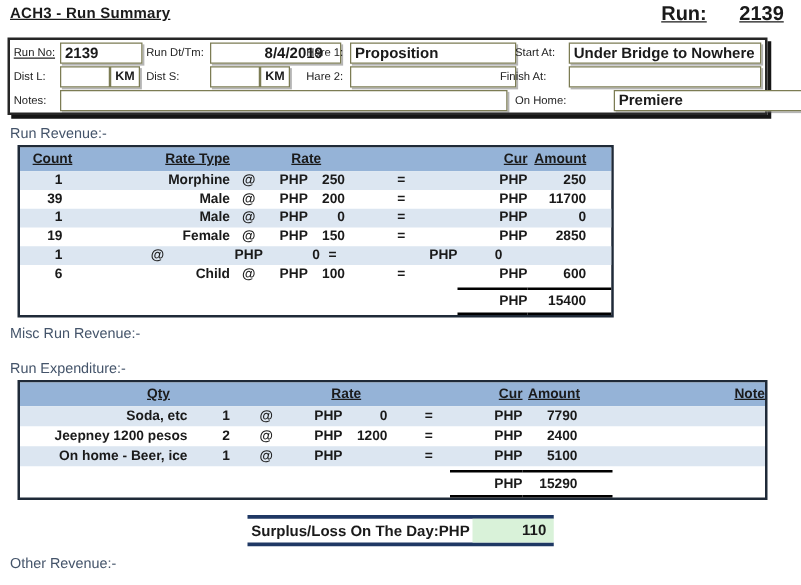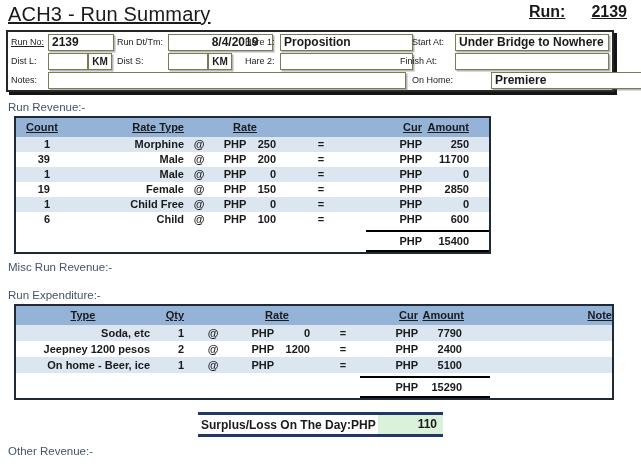--- a/index.html
+++ b/index.html
@@ -2,21 +2,21 @@
 <html style="--header-blue: #95B3D7; --band-blue: #DCE6F1; --navy: #1F3864; --label-navy: #44546A; --surplus-green: #D9F2D9; --olive: #7C7C54; --border-dark: #1F2A38;"><head>
 <meta charset="utf-8">
 <style>
   html,body{margin:0;padding:0;}
   body{
     width:641px;height:468px;position:relative;background:#fff;
     font-family:"Liberation Sans",sans-serif;color:#1a1a1a;overflow:hidden;
   }
   
   .titlebar{position:absolute;left:8px;top:3px;right:14px;display:flex;justify-content:space-between;align-items:flex-start;}
-  .page-title{font-size:20px;font-weight:normal;text-decoration:underline;letter-spacing:.2px;}
+  .page-title{font-size:12px;font-weight:bold;text-decoration:underline;letter-spacing:.2px;}
   .run-wrap{display:flex;gap:26px;font-size:16px;font-weight:bold;}
   .run-wrap span{text-decoration:underline;}
   
   .formbox{position:absolute;left:6px;top:30px;width:604px;height:58px;background:#fff;
     border:2px solid #262626;box-shadow:3px 3px 0 #151515;}
   .flabel{position:absolute;font-size:9px;color:#222;white-space:nowrap;}
   .finput{position:absolute;height:15px;background:#fff;border:1px solid var(--olive,#7C7C54);
     box-shadow:1.5px 1.5px 0 rgba(90,90,90,.45);
     font-size:12px;font-weight:bold;line-height:15px;padding:0 3px;white-space:nowrap;overflow:hidden;}
   .finput.center{text-align:center;}
@@ -146,21 +146,20 @@
     <div class="lt">Female</div>
     <div class="ct">@</div>
     <div class="ct">PHP</div>
     <div class="c-rate">150</div>
     <div class="ct">=</div>
     <div class="lt">PHP</div>
     <div class="c-amt">2850</div>
   </div>
   <div class="grow rcols drow band">
     <div class="c-count">1</div>
-    <div class="lt">Child Free</div>
     <div class="ct">@</div>
     <div class="ct">PHP</div>
     <div class="c-rate">0</div>
     <div class="ct">=</div>
     <div class="lt">PHP</div>
     <div class="c-amt">0</div>
   </div>
   <div class="grow rcols drow">
     <div class="c-count">6</div>
     <div class="lt">Child</div>
@@ -182,21 +181,20 @@
     <div class="lt tcell">PHP</div>
     <div class="c-amt tcell">15400</div>
   </div>
 </div>
 
 <div class="slabel" style="top:261px;">Misc Run Revenue:-</div>
 <div class="slabel" style="top:289px;">Run Expenditure:-</div>
 
 <div class="tbl xtable">
   <div class="grow xcols ghead">
-    <div class="ct"><span>Type</span></div>
     <div class="x-qty"><span>Qty</span></div>
     <div></div>
     <div class="span-rate"><span>Rate</span></div>
     <div></div>
     <div class="lt"><span>Cur</span></div>
     <div class="xh-amt"><span>Amount</span></div>
     <div class="lt"><span>Note</span></div>
   </div>
 
   <div class="grow xcols drow band">

